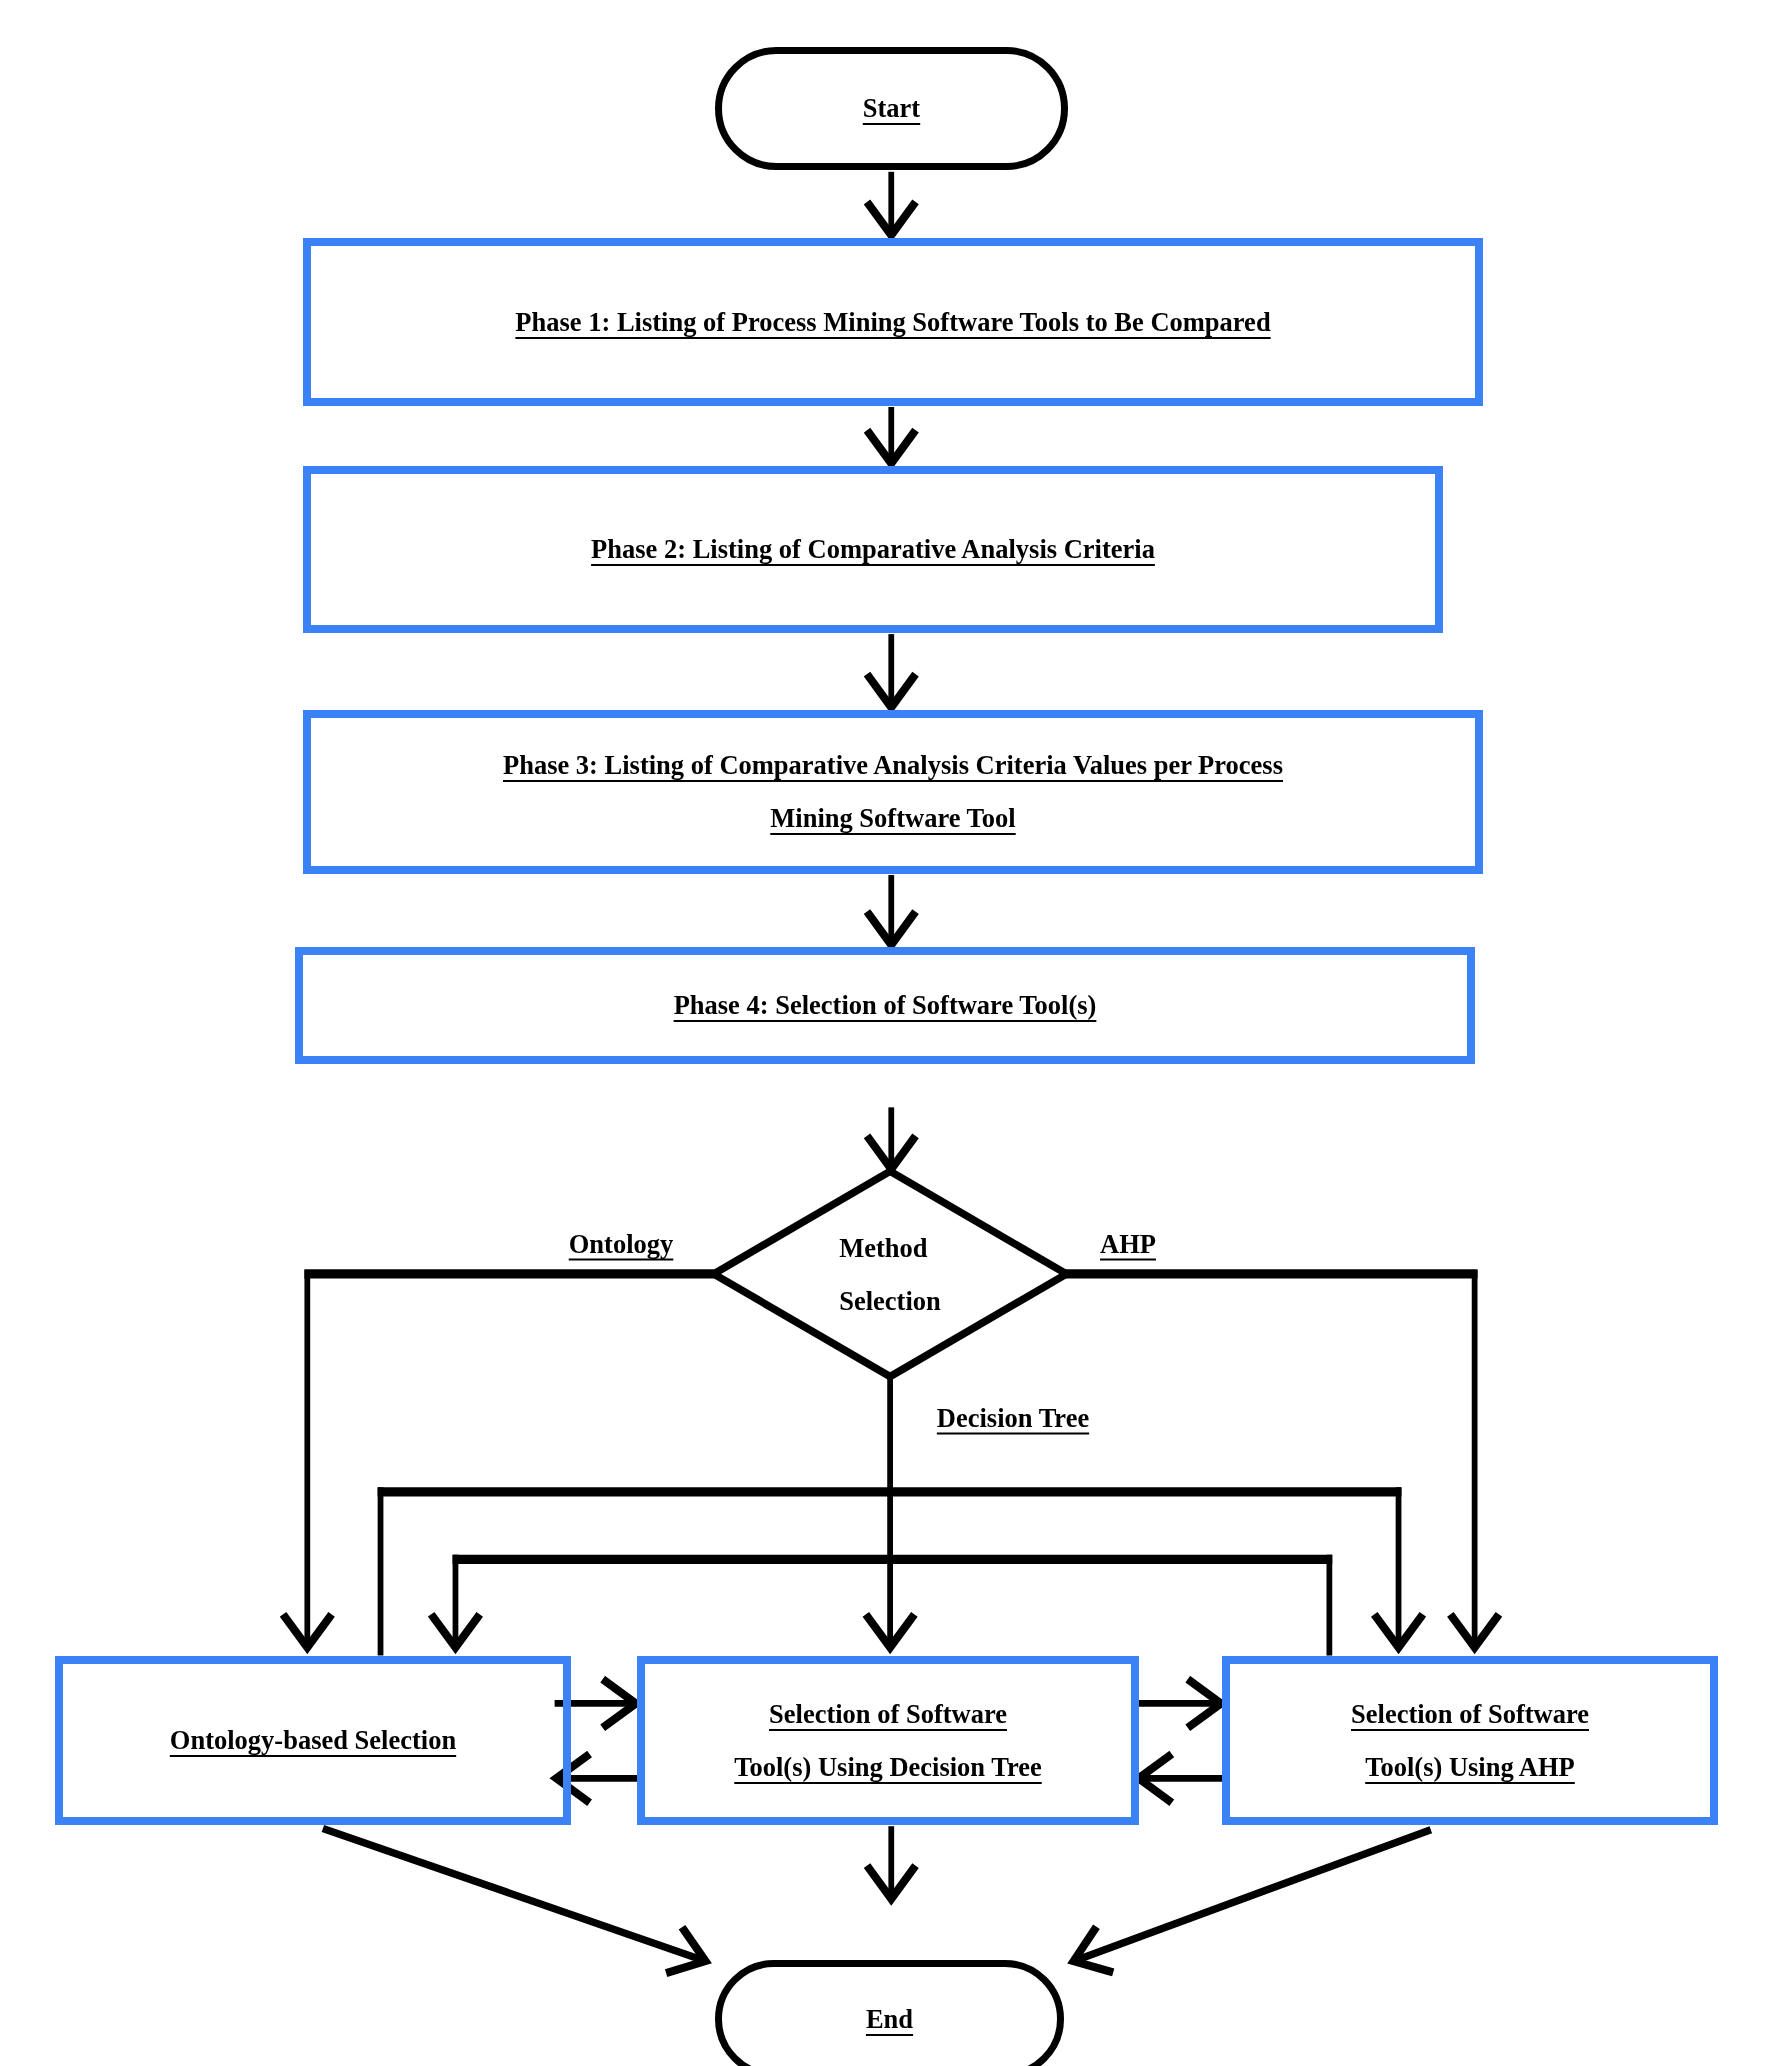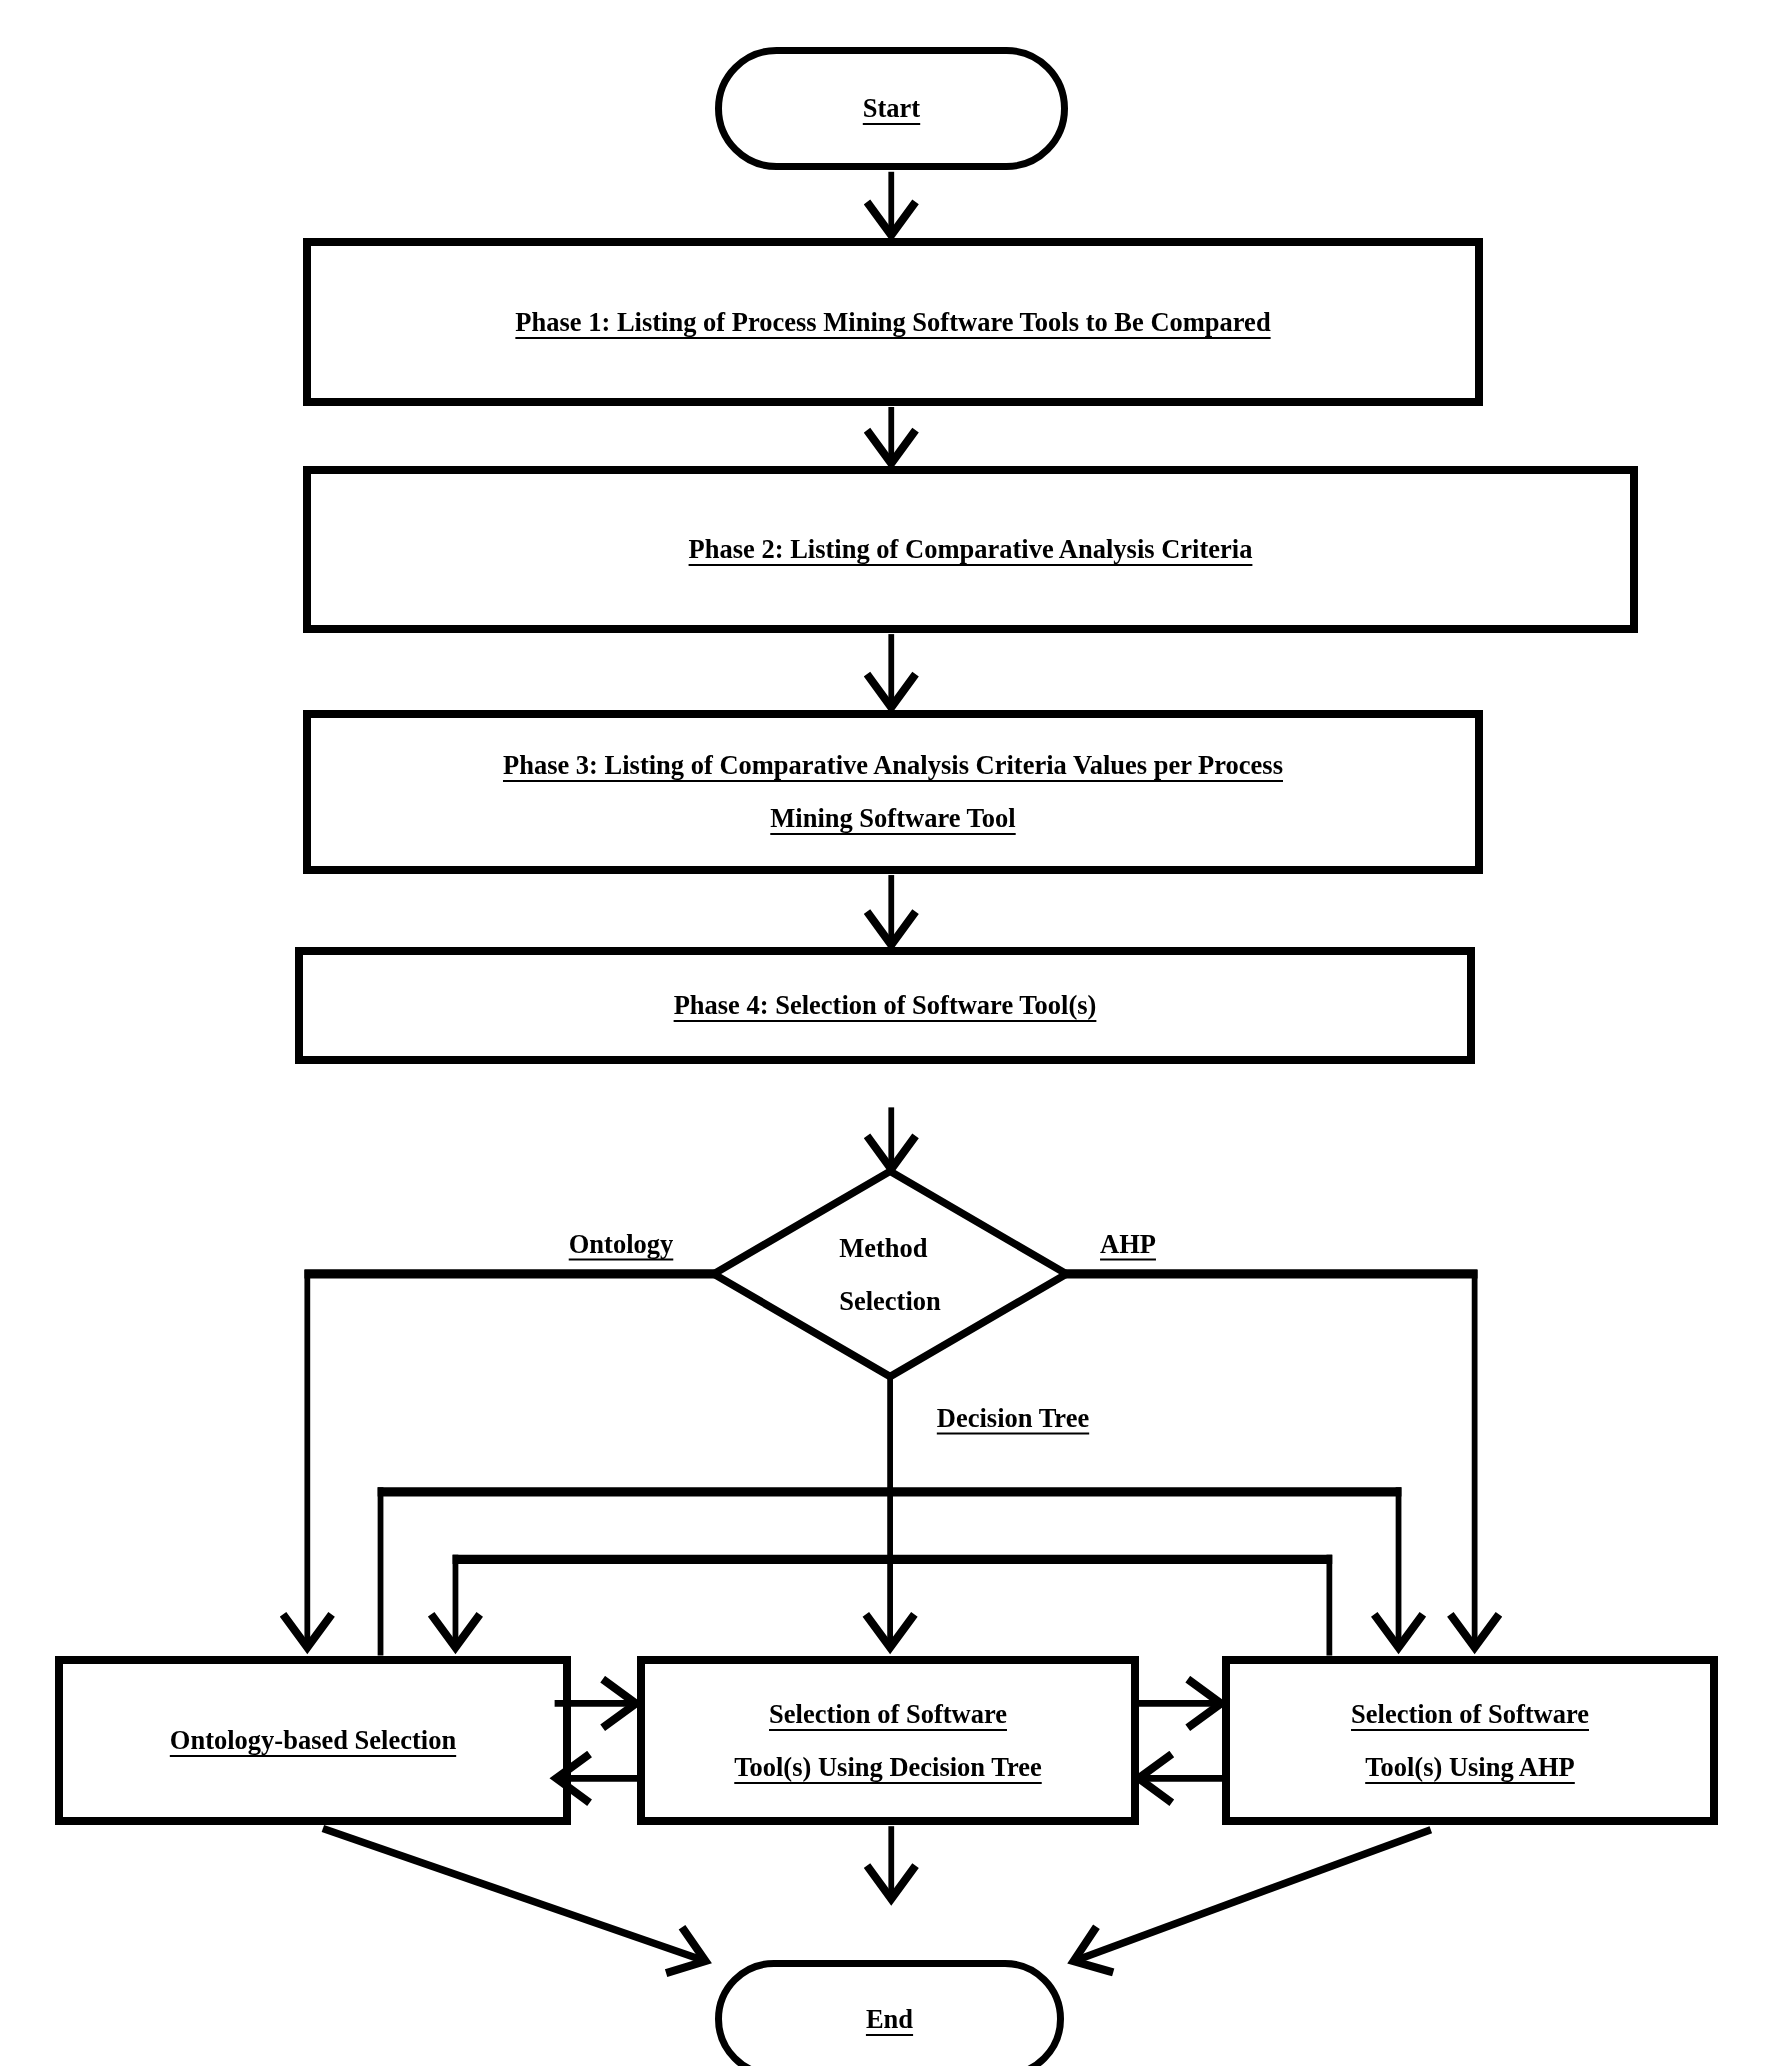--- a/index.html
+++ b/index.html
@@ -38,21 +38,21 @@
   .node .lbl, .edge-label {
     text-decoration: underline;
     text-decoration-thickness: 2.3px;
     text-underline-offset: 6.3px;
   }
   .terminator {
     border: 7.5px solid #000000;
     border-radius: 69px;
   }
   .process {
-    border: 8px solid #000000;
+    border: 8px solid #3b82f6;
     align-items: center;
   }
   .phase3-label {
     max-width: 1049px;
   }
   .decision-text {
     position: absolute;
     transform: translate(-50%, -50%);
     text-align: left;
     font-weight: bold;
@@ -114,21 +114,21 @@
   </svg>
 
   <div class="node terminator" style="left:715px; top:47px; width:353px; height:123px;">
     <div class="lbl">Start</div>
   </div>
 
   <div class="node process" style="left:303px; top:238px; width:1180px; height:168px;">
     <div class="lbl">Phase 1: Listing of Process Mining Software Tools to Be Compared</div>
   </div>
 
-  <div class="node process" style="left:303px; top:466px; width:1335px; height:167px;">
+  <div class="node process" style="left:303px; top:466px; width:1140px; height:167px;">
     <div class="lbl">Phase 2: Listing of Comparative Analysis Criteria</div>
   </div>
 
   <div class="node process" style="left:303px; top:710px; width:1180px; height:164px;">
     <div class="phase3-label">
       <div class="lbl">Phase 3: Listing of Comparative Analysis Criteria Values per Process</div>
       <div class="lbl">Mining Software Tool</div>
     </div>
   </div>
 

